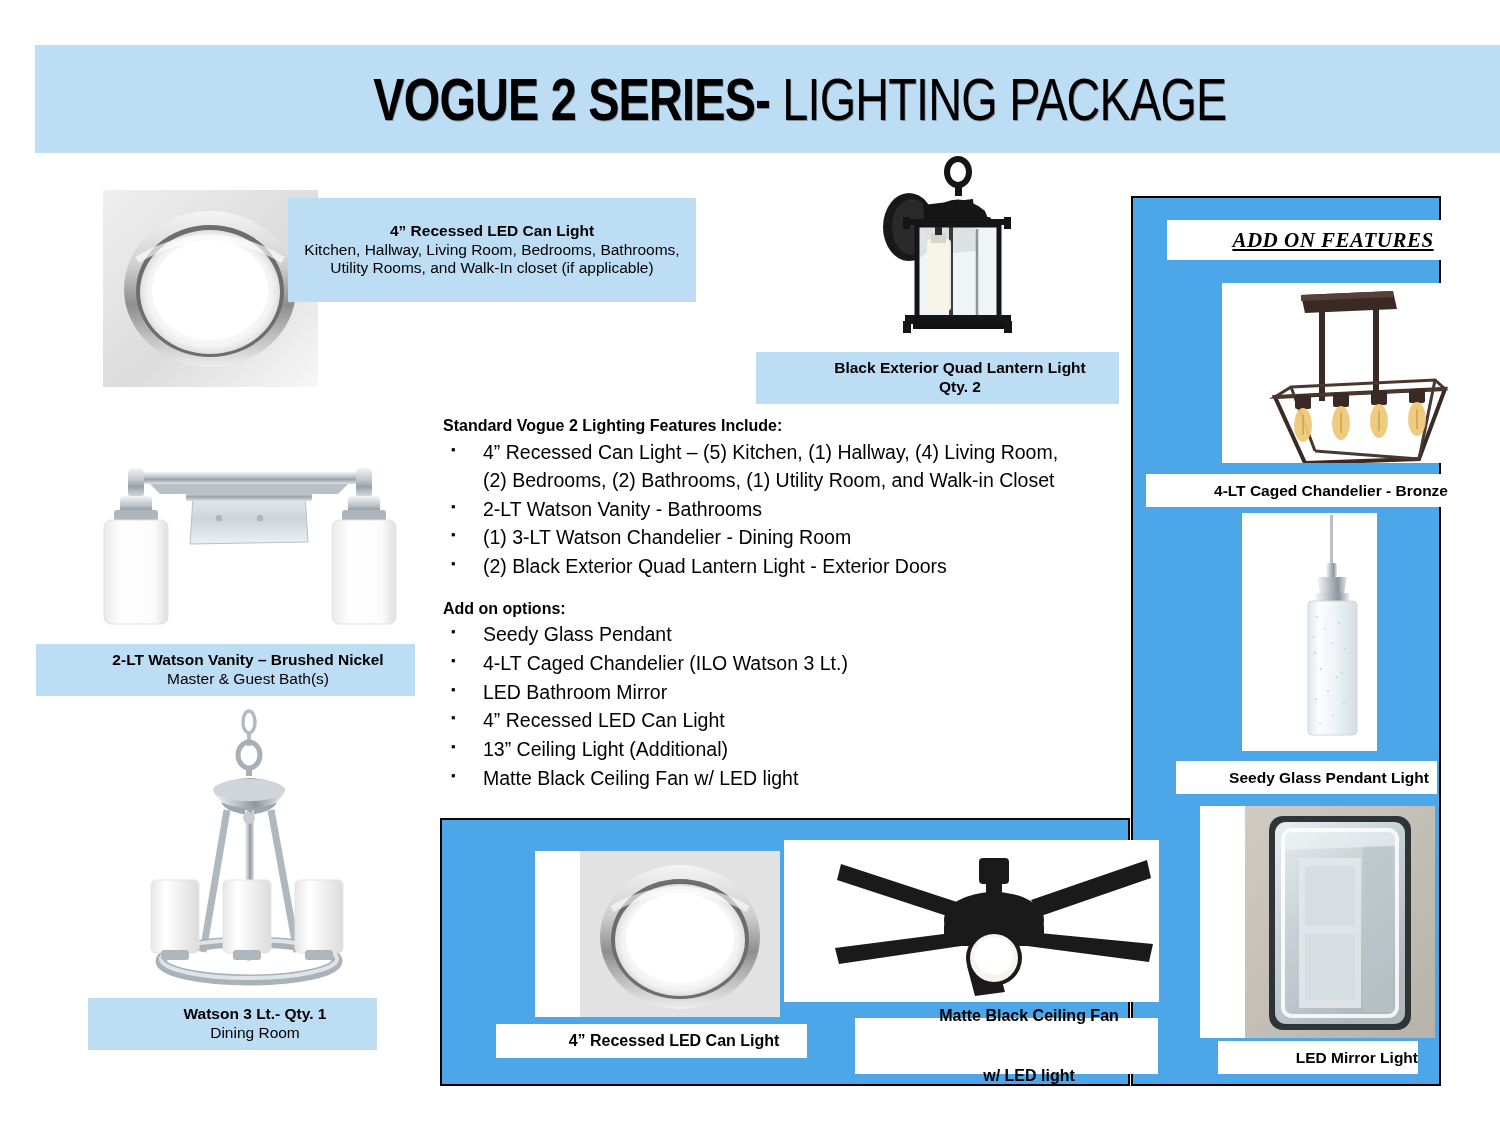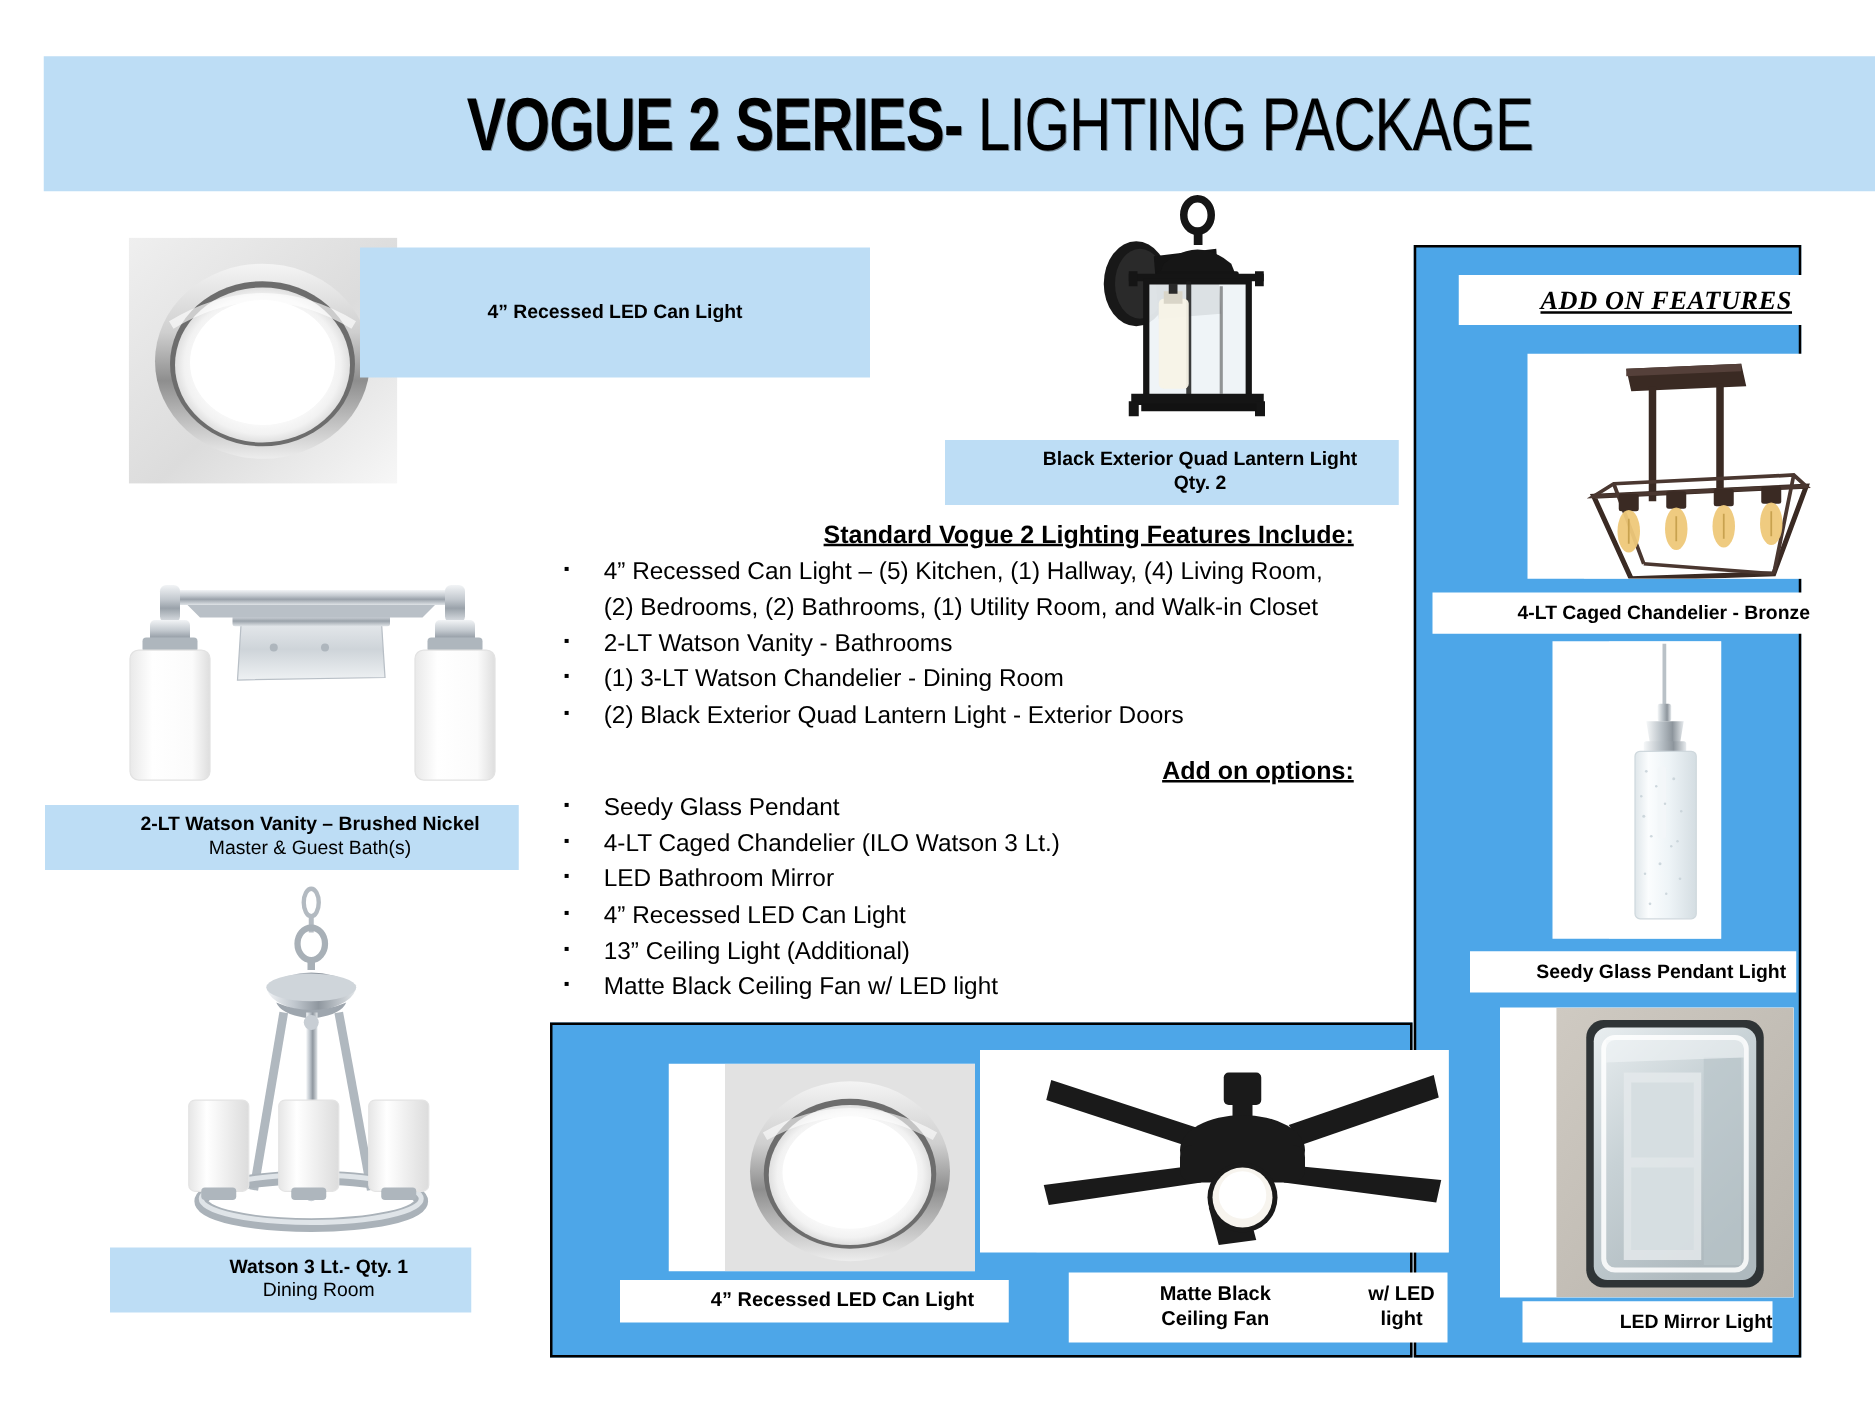--- a/index.html
+++ b/index.html
@@ -19,21 +19,21 @@
       align-items:center;justify-content:center;text-align:center;line-height:1.22;}
   .capbox .l1{font-weight:700;}
   .capbox .l2{font-weight:400;}
   .whitecap{background:#fff;display:flex;align-items:center;justify-content:center;
       text-align:center;font-weight:700;line-height:1.25;}
   
   .photo{background:#fff;overflow:hidden;}
   .photo svg{display:block;width:100%;height:100%;}
   
   #features{left:398px;top:414px;width:640px;font-size:19.5px;line-height:1.47;}
-  #features .hd{font-weight:700;text-decoration:underline;font-size:20px;text-align:right;}
+  #features .hd{font-weight:700;font-size:16px;}
   #features ul{list-style:none;margin:0;padding:0;}
   #features li{display:flex;margin:0;}
   #features li .bu{width:40px;flex:0 0 40px;padding-left:8px;box-sizing:border-box;
       font-size:13px;line-height:1.9;}
   #features li .tx{flex:1;}
   #features .it{font-style:italic;font-weight:400;display:block;}
   
   #addon-panel{left:1131px;top:196px;width:310px;height:890px;background:#4DA6E8;
       border:2px solid #000;box-sizing:border-box;}
   #bottom-panel{left:440px;top:818px;width:690px;height:268px;background:#4DA6E8;
@@ -73,20 +73,21 @@
     <ellipse cx="107" cy="99" rx="86" ry="78" fill="url(#canBez)"></ellipse>
     <ellipse cx="107" cy="101" rx="74" ry="66" fill="#6d6d6d"></ellipse>
     <ellipse cx="107" cy="102" rx="70" ry="62" fill="url(#canGlow)"></ellipse>
     <ellipse cx="107" cy="100" rx="58" ry="50" fill="#ffffff"></ellipse>
     <path d="M34 70 Q107 26 180 70" stroke="#ffffff" stroke-width="7" fill="none" opacity=".65"></path>
   </svg>
 </div>
 
 <div class="abs capbox" style="left:288px;top:198px;width:408px;height:104px;font-size:15.5px;padding:0 8px;box-sizing:border-box;">
   <div class="l1">4” Recessed LED Can Light</div>
+  <div class="l2">Kitchen, Hallway, Living Room, Bedrooms, Bathrooms, Utility Rooms, and  Walk-In closet (if applicable)</div>
 </div>
 
 <div class="abs photo" style="left:820px;top:155px;width:190px;height:190px;">
   <svg viewBox="0 0 190 190" preserveAspectRatio="none">
     <rect width="190" height="190" fill="#ffffff"></rect>
 
     <ellipse cx="44" cy="72" rx="26" ry="34" fill="#181818"></ellipse>
     <ellipse cx="47" cy="72" rx="20" ry="28" fill="#2a2a2a"></ellipse>
     <path d="M58 50 L108 44 L112 96 L62 100 Z" fill="#141414"></path>
 
@@ -428,16 +429,16 @@
 
       <ellipse cx="165" cy="80" rx="50" ry="28"></ellipse>
       <rect x="115" y="76" width="100" height="30" rx="10"></rect>
     </g>
 
     <circle cx="165" cy="118" r="28" fill="#1a1a1a"></circle>
     <circle cx="165" cy="118" r="24" fill="#f7f4ee"></circle>
     <circle cx="165" cy="116" r="19" fill="#ffffff"></circle>
   </svg>
 </div>
-<div class="abs whitecap" style="left:855px;top:1018px;width:258px;height:56px;font-size:16px;flex-direction:row;gap:40px;">
+<div class="abs whitecap" style="left:855px;top:1018px;width:258px;height:56px;font-size:16px;flex-direction:column;gap:40px;">
   <span>Matte Black Ceiling Fan</span>
   <span>w/ LED light</span>
 </div>
 
 </body></html>

